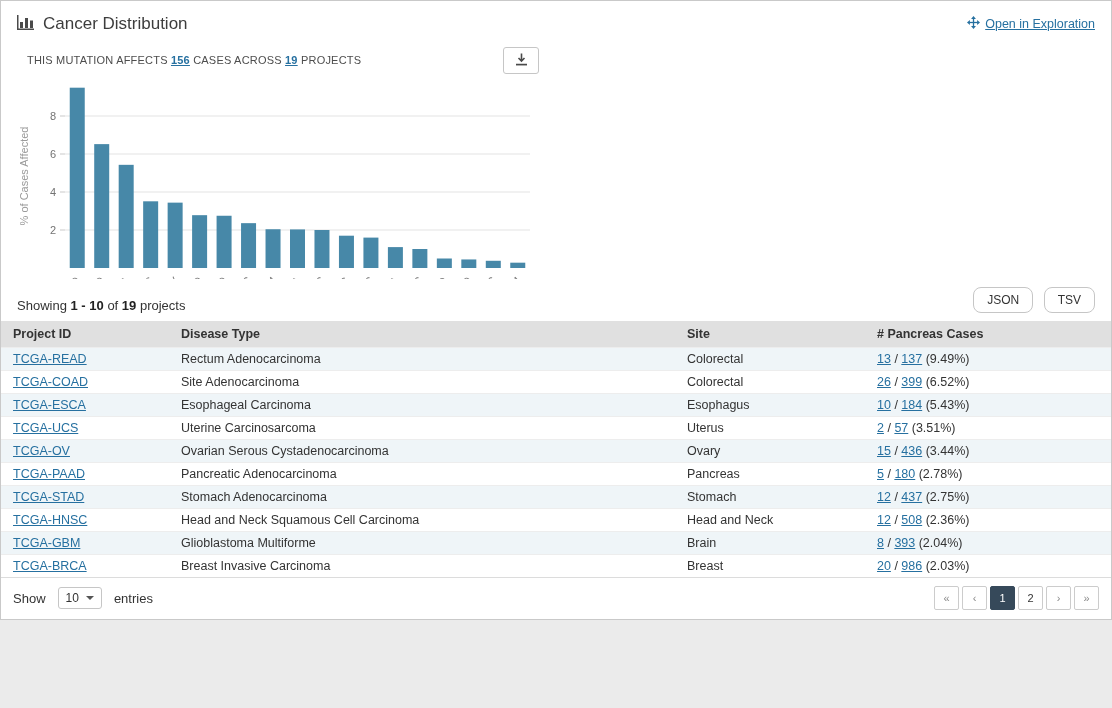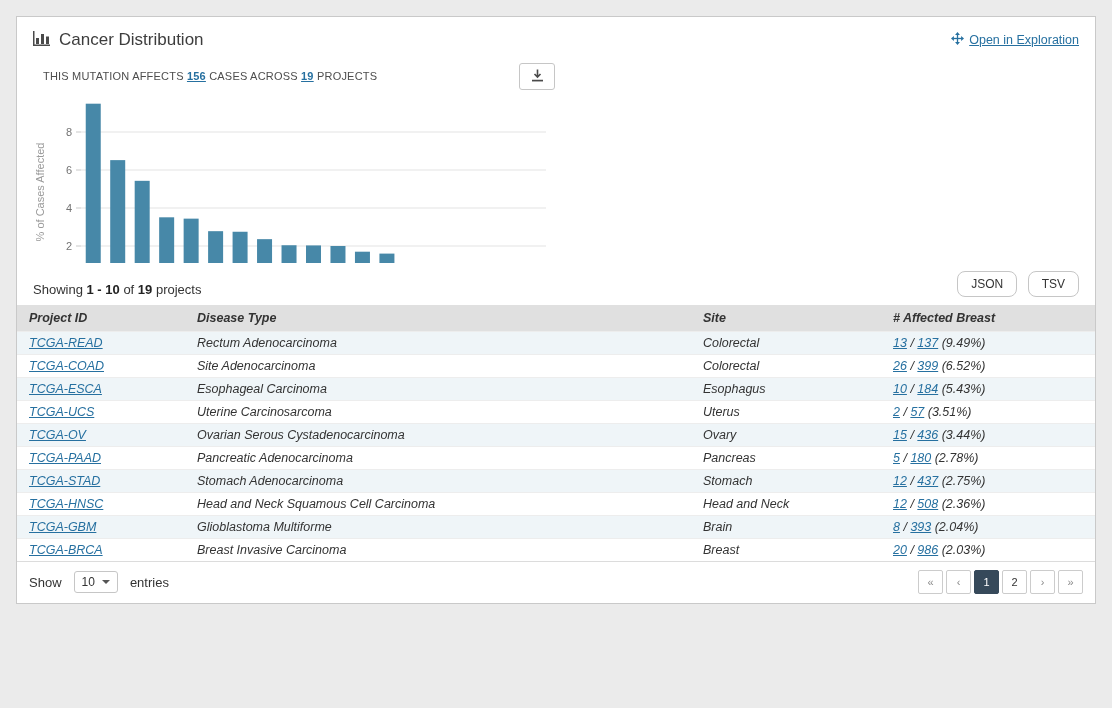--- a/index.html
+++ b/index.html
@@ -1,39 +1,39 @@
 <!DOCTYPE html>
 <html><head>
 <meta charset="utf-8">
 <style>
   * { box-sizing: border-box; margin: 0; padding: 0; }
   html, body { width: 1112px; height: 708px; }
   body { background: #ebebeb; font-family: "Liberation Sans", sans-serif; }
-  .page { width: 1112px; height: 620px; padding: 16px; }
+  .page { width: 1112px; height: 620px; padding: 0; }
   .panel { background: #fff; border: 1px solid #c9c9c9; height: 100%; display: flex; flex-direction: column; }
 
   .panel-header { display: flex; justify-content: space-between; align-items: center; padding: 13px 16px 5px; }
   .title-wrap { display: flex; align-items: center; gap: 9px; }
   .title { font-size: 17px; color: #3d3d3d; }
   .open-link { display: inline-flex; align-items: center; gap: 5px; font-size: 12.5px; color: #2670a0; text-decoration: none; cursor: pointer; }
   .open-link .lbl { text-decoration: underline; }
 
   .summary-row { margin: 8px 4px 0 26px; width: 512px; display: flex; justify-content: space-between; align-items: flex-start; }
   .summary-text { font-size: 11px; color: #4d4d4d; padding-top: 7px; letter-spacing: .2px; }
   .summary-text a { color: #2670a0; text-decoration: underline; font-weight: bold; cursor: pointer; }
   .icon-btn { width: 36px; height: 27px; background: #fff; border: 1px solid #c6c6c6; border-radius: 3px; display: flex; align-items: center; justify-content: center; cursor: pointer; }
 
   #chart { margin: 2px 0 0 14px; display: block; }
 
   .table-toolbar { display: flex; justify-content: space-between; align-items: flex-end; margin: 8px 16px 8px; }
   .showing { font-size: 13px; color: #333; }
   .showing b { color: #222; }
   .export-buttons button { font-size: 12px; color: #333; background: #fff; border: 1px solid #c6c6c6; border-radius: 8px; padding: 5px 13px; margin-left: 6px; cursor: pointer; }
 
-  table { width: 100%; border-collapse: collapse; font-style: italic; }
+  table { width: 100%; border-collapse: collapse; }
   thead th { background: #e0e0e0; text-align: left; font-size: 12.5px; color: #333; padding: 6px 12px; font-weight: bold; }
   thead th:nth-child(1) { width: 168px; }
   thead th:nth-child(2) { width: 506px; }
   thead th:nth-child(3) { width: 190px; }
   tbody td { font-size: 12.5px; color: #333; padding: 4px 12px; border-top: 1px solid #ededed; height: 23px; }
   tbody tr:nth-child(odd) { background: #eff5f8; }
   tbody a { color: #2670a0; text-decoration: underline; cursor: pointer; }
 
   .panel-footer { margin-top: auto; border-top: 1px solid #dcdcdc; padding: 8px 12px 9px; display: flex; justify-content: space-between; align-items: center; }
   .show-entries { display: flex; align-items: center; gap: 12px; font-size: 13px; color: #333; text-align: right; }
@@ -162,21 +162,21 @@
         <button>TSV</button>
       </div>
     </div>
 
     <table>
       <thead>
         <tr>
           <th>Project ID</th>
           <th>Disease Type</th>
           <th>Site</th>
-          <th># Affected Breast</th>
+          <th># Pancreas Cases</th>
         </tr>
       </thead>
       <tbody id="tbody">
           <tr>
             <td><a>TCGA-READ</a></td>
             <td>Rectum Adenocarcinoma</td>
             <td>Colorectal</td>
             <td><a>13</a> / <a>137</a><span> (9.49%)</span></td>
           </tr>
           <tr>

